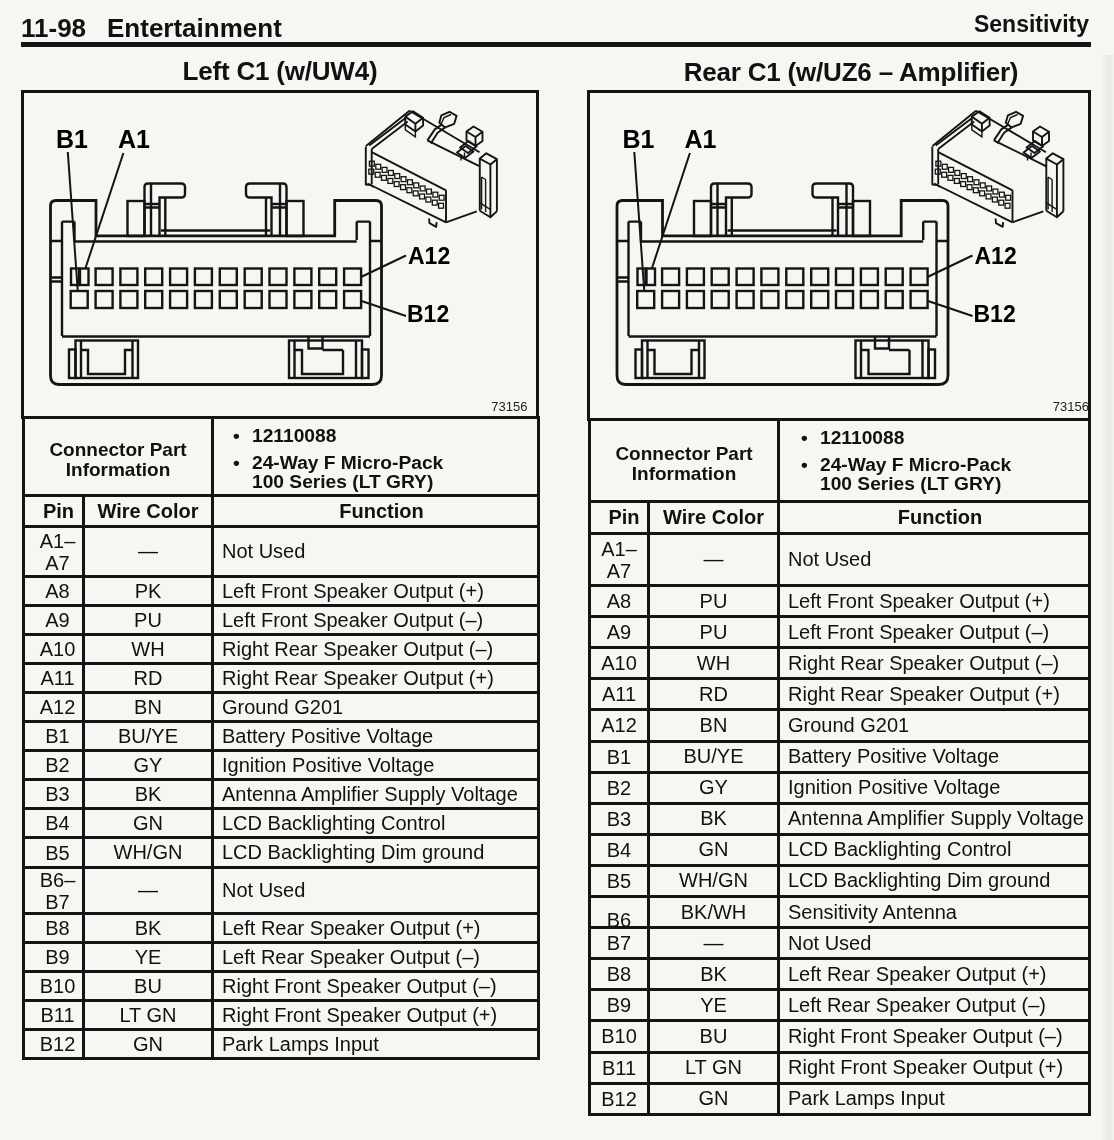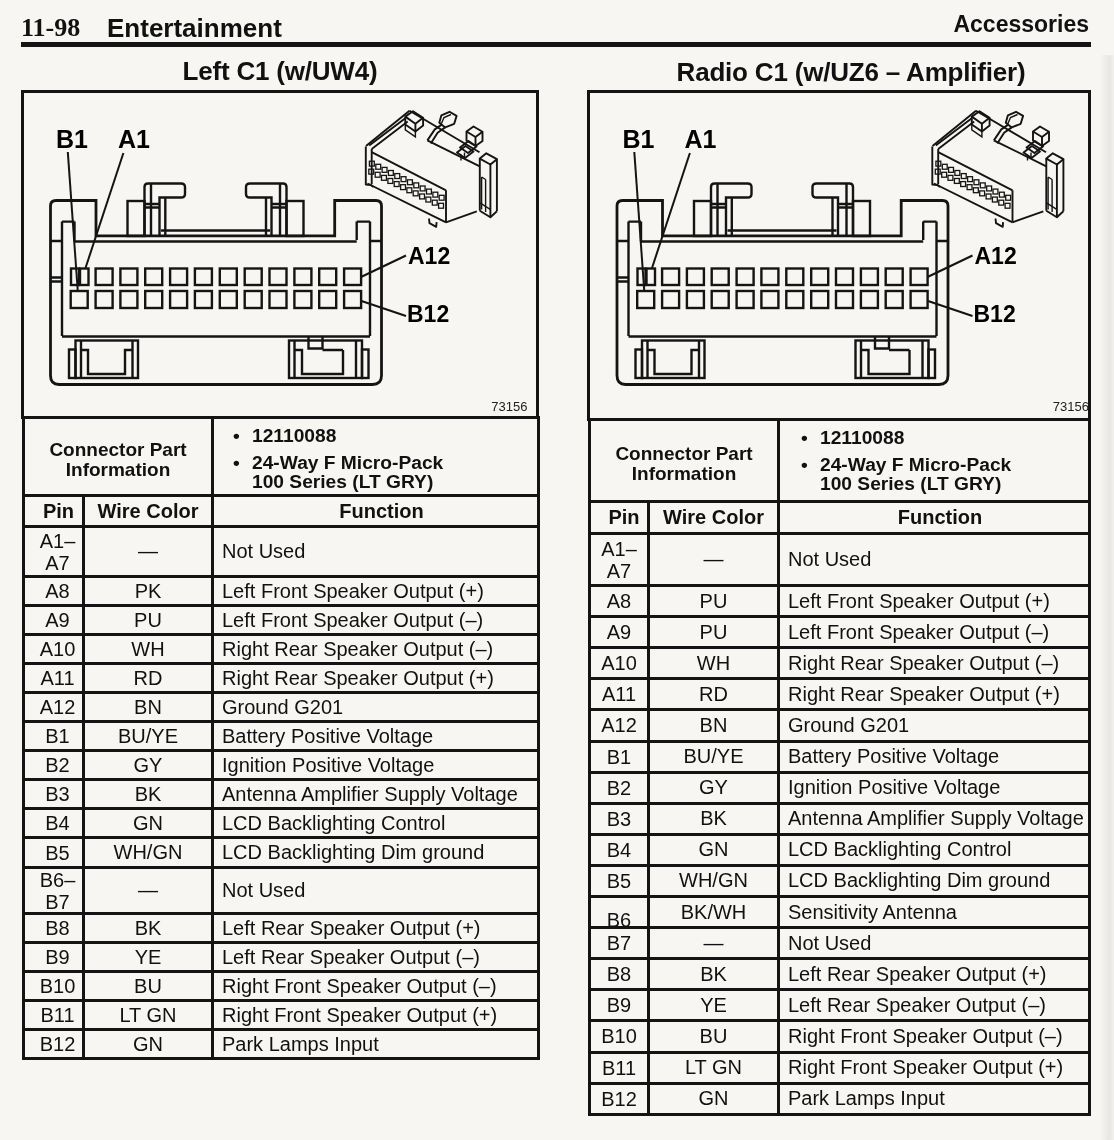--- a/index.html
+++ b/index.html
@@ -4,26 +4,26 @@
 html,body{margin:0;padding:0;}
 body{width:1114px;height:1140px;position:relative;background:#f7f6f2;
  font-family:"Liberation Sans",sans-serif;color:#111;overflow:hidden;}
 .abs{position:absolute;}
 .b{font-weight:bold;}
 .cell{position:absolute;display:flex;align-items:center;white-space:nowrap;}
 .cc{justify-content:center;text-align:center;}
 .lft{justify-content:flex-start;}
 .ln{position:absolute;background:#141414;}
 </style></head><body>
-<div class="abs b" style="left:21px;top:13px;font-size:26px;font-family:Liberation Serif, serif;">11-98</div>
+<div class="abs b" style="left:21px;top:13px;font-size:26px;">11-98</div>
 <div class="abs b" style="left:107px;top:13px;font-size:26px;text-align:right;">Entertainment</div>
-<div class="abs b" style="right:25px;top:11px;font-size:23px;">Accessories</div>
+<div class="abs b" style="right:25px;top:11px;font-size:23px;">Sensitivity</div>
 <div class="ln" style="left:21px;top:42px;width:1070px;height:5px;"></div>
 <div class="abs b cc cell" style="left:21px;top:56px;width:518px;font-size:26px;letter-spacing:-0.2px;">Left C1 (w/UW4)</div>
-<div class="abs b cc cell" style="left:587px;top:57px;width:528px;font-size:26px;letter-spacing:-0.2px;">Radio C1 (w/UZ6 – Amplifier)</div>
+<div class="abs b cc cell" style="left:587px;top:57px;width:528px;font-size:26px;letter-spacing:-0.2px;">Rear C1 (w/UZ6 – Amplifier)</div>
 <div class="abs" style="left:21px;top:90px;width:512px;height:323px;border:3px solid #141414;background:#f7f6f2;"></div>
 <div class="abs" style="left:587px;top:90px;width:498px;height:325px;border:3px solid #141414;background:#f7f6f2;"></div>
 <svg class="abs" style="left:0;top:0;" width="1114" height="450" viewBox="0 0 1114 450" font-family="Liberation Sans,sans-serif">
 <g transform="translate(0,0)">
 <path fill="none" stroke="#141414" stroke-width="2.8" d="M 56 200.5 H 96 V 235.8 H 334.7 V 200.5 H 376 Q 381.5 200.5 381.5 206 V 375.5 Q 381.5 384.5 372.5 384.5 H 59 Q 50.5 384.5 50.5 375.5 V 206 Q 50.5 200.5 56 200.5 Z"></path>
 <path fill="none" stroke="#141414" stroke-width="2.4" d="M 161 230.5 H 270"></path>
 <path fill="none" stroke="#141414" stroke-width="2.4" d="M 74.5 241.5 H 356.7"></path>
 <rect x="127.5" y="201" width="17" height="35" fill="none" stroke="#141414" stroke-width="2.4"></rect>
 <rect x="286.5" y="201" width="17" height="35" fill="none" stroke="#141414" stroke-width="2.4"></rect>
 <path fill="none" stroke="#141414" stroke-width="2.4" d="M 144.5 236 V 187 Q 144.5 183.5 148 183.5 H 181 Q 185 183.5 185 187 V 194 Q 185 197.5 181 197.5 H 159.5 V 236"></path>

